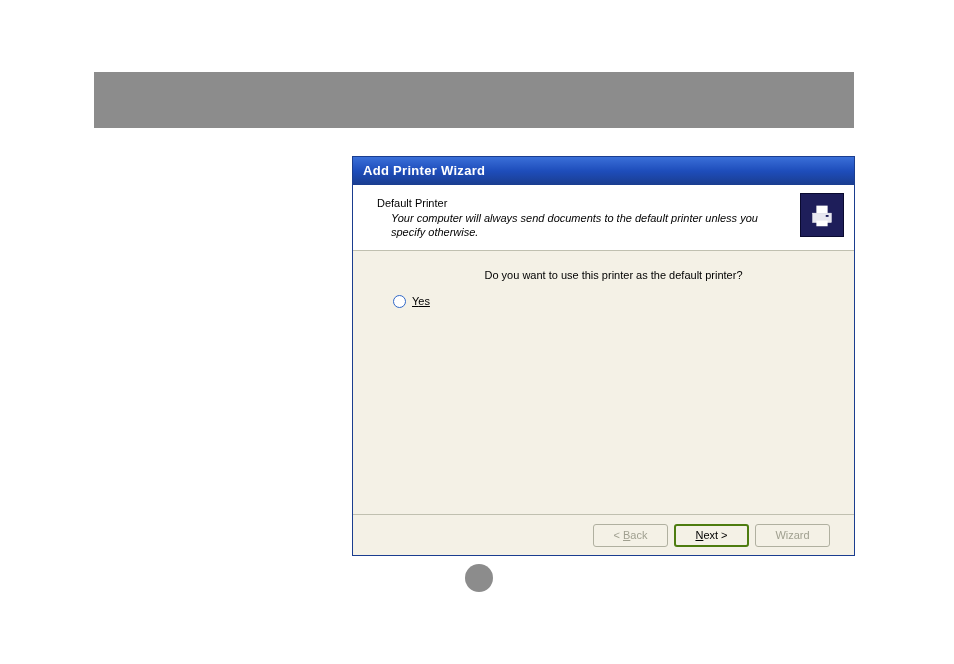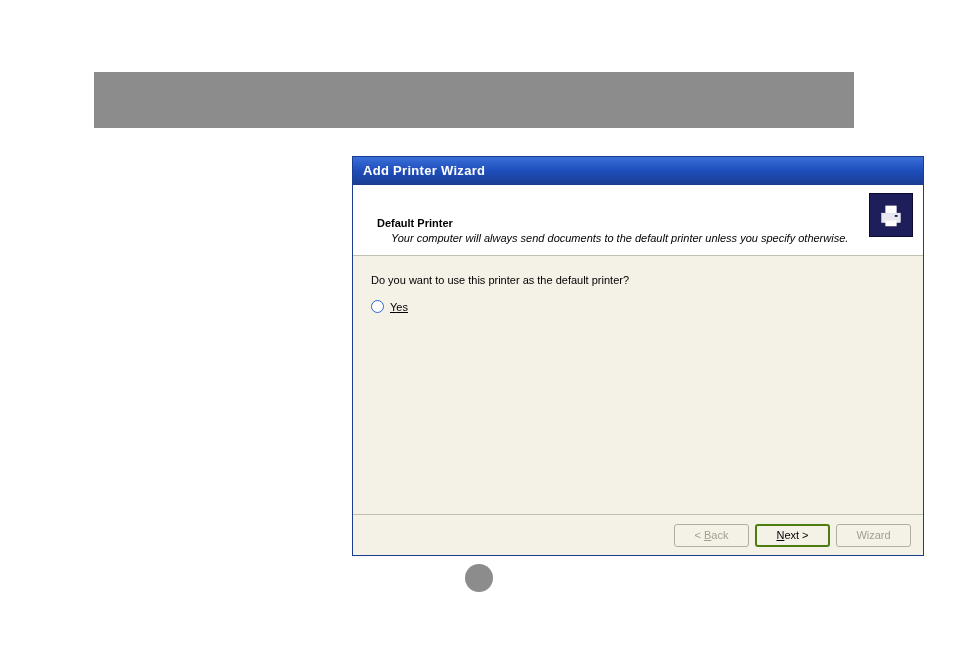--- a/index.html
+++ b/index.html
@@ -16,21 +16,21 @@
       top: 72px;
       left: 94px;
       width: 760px;
       height: 56px;
       background: #8c8c8c;
     }
     .wizard-window {
       position: absolute;
       top: 156px;
       left: 352px;
-      width: 572px;
+      width: 503px;
       height: 400px;
       border: 1px solid #1a3d8f;
       background: #f4f1e6;
       display: flex;
       flex-direction: column;
     }
     .title-bar {
       height: 28px;
       background: linear-gradient(to bottom, #3a6fd8 0%, #1e4dbb 50%, #1a3d8f 100%);
       color: #ffffff;
@@ -40,25 +40,24 @@
       letter-spacing: 0.3px;
     }
     .header-section {
       background: #ffffff;
       padding: 12px 14px 10px 24px;
       position: relative;
       border-bottom: 1px solid #c0c0b0;
       min-height: 62px;
     }
     .header-title {
-      font-weight: bold;
+      font-weight: normal;
       font-size: 11px;
       color: #000000;
       margin-bottom: 2px;
-      margin-top: 20px;
     }
     .header-subtitle {
       font-size: 11px;
       color: #000000;
       padding-left: 14px;
       padding-right: 60px;
       line-height: 1.3;
       font-style: italic;
     }
     .header-icon {
@@ -69,22 +68,23 @@
       height: 44px;
       background: #1e1e5a;
       border: 1px solid #0a0a30;
       display: flex;
       align-items: center;
       justify-content: center;
     }
     .header-icon svg { width: 30px; height: 30px; }
     .content-area {
       flex: 1;
-      padding: 18px 20px 10px 18px;
-      background: #f4f1e6;
+      padding: 18px 20px 10px 40px;
+      background: #f4f1e6;
+      text-align: center;
     }
     .question-text {
       font-size: 11px;
       color: #000000;
       margin-bottom: 14px;
     }
     .radio-row {
       display: flex;
       align-items: center;
       margin-bottom: 8px;
@@ -112,21 +112,21 @@
     .radio-label {
       font-size: 11px;
       color: #000000;
     }
     .radio-label.boxed {
       border: 1px dotted #000000;
       padding: 0 1px;
     }
     .underline-letter { text-decoration: underline; }
     .button-bar {
-      padding: 8px 12px;
+      padding: 8px 24px;
       border-top: 1px solid #c0c0b0;
       height: 41px;
       background: #f4f1e6;
       display: flex;
       justify-content: flex-end;
       align-items: center;
       gap: 6px;
     }
     .wiz-button {
       width: 75px;

